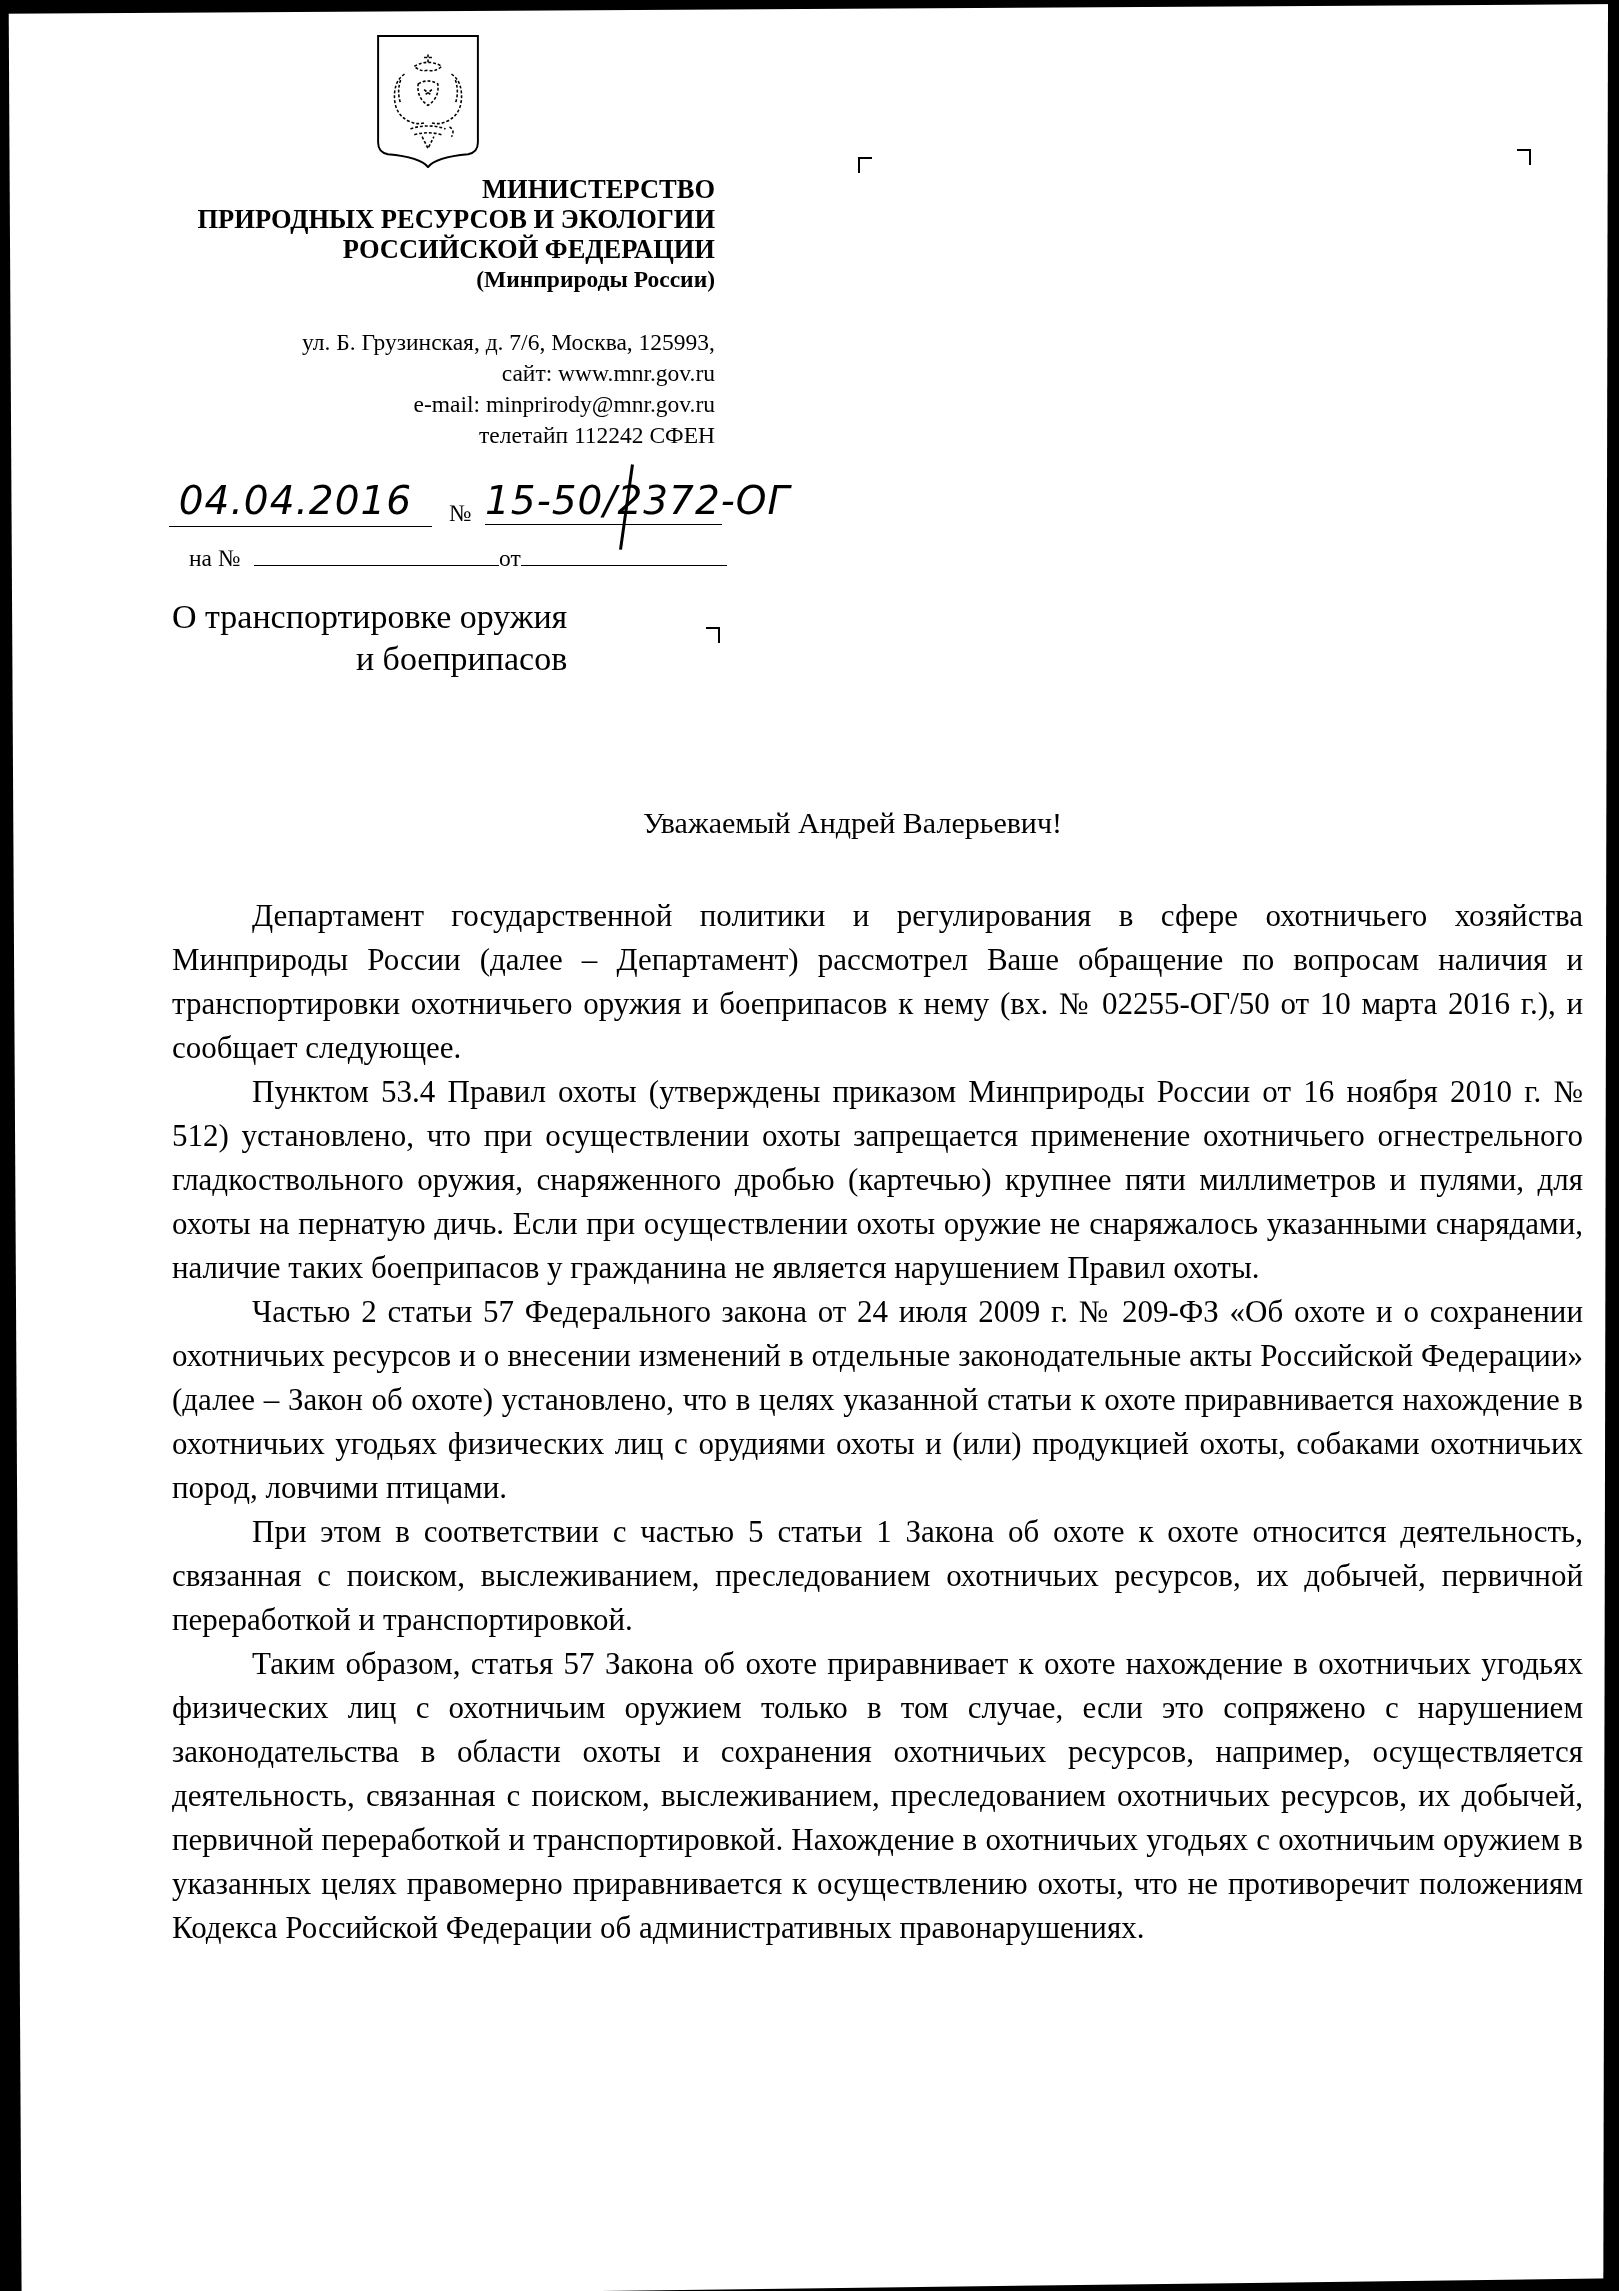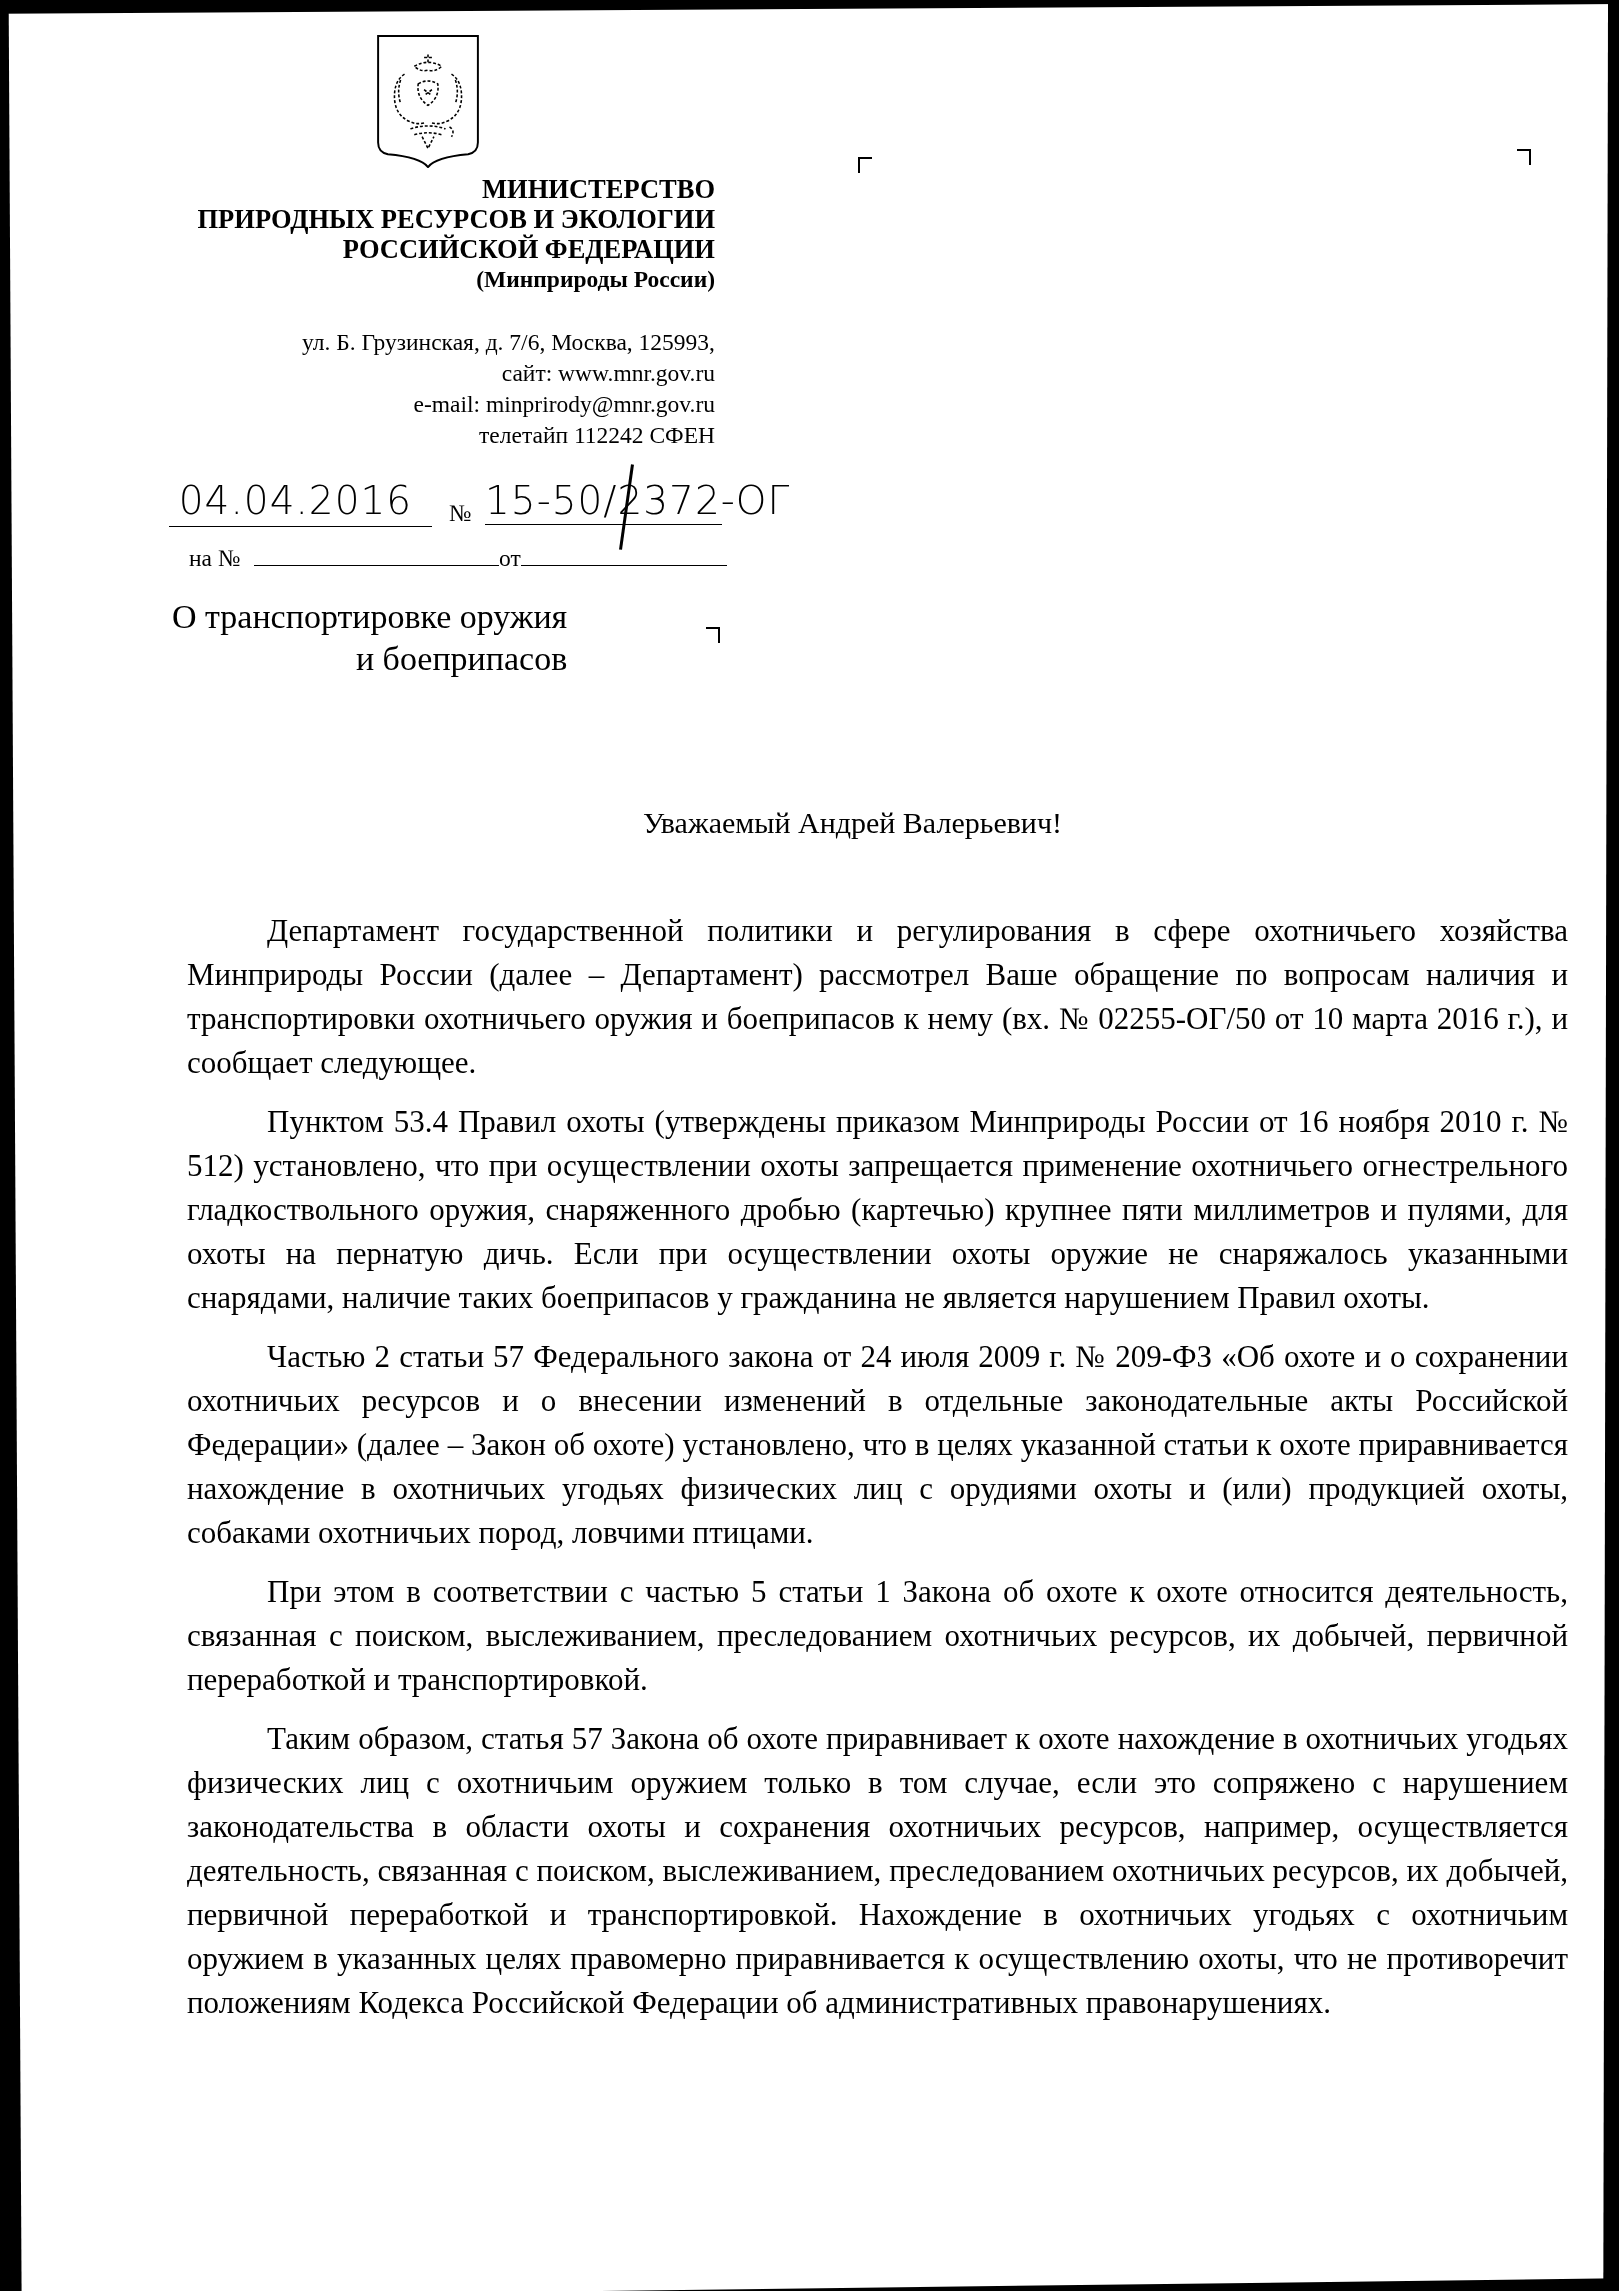--- a/index.html
+++ b/index.html
@@ -17,42 +17,42 @@
   .scan-bottom { position: absolute; left: 0; bottom: 0; width: 1619px; height: 13.7px; background: #000;
     clip-path: polygon(0 100%, 32% 100%, 100% 0, 100% 100%); }
 
   .emblem { position: absolute; left: 375px; top: 33px; width: 106px; height: 135px; }
 
   .letterhead { position: absolute; left: 147px; width: 568px; text-align: right; }
   .ministry { top: 174px; font-weight: bold; font-size: 26.5px; line-height: 30px; }
   .ministry .short { font-size: 23.5px; }
   .address { top: 327px; font-size: 23.5px; line-height: 31px; }
 
-  .hand { font-family: "DejaVu Sans", sans-serif; font-weight: 300; letter-spacing: 1px; }
+  .hand { font-family: "DejaVu Sans", sans-serif; font-weight: 300; letter-spacing: 1px; font-style: italic; }
   .reg-row { position: absolute; top: 478px; left: 169px; height: 59px; width: 647px; }
   .reg-date { position: absolute; left: 9.8px; top: 0; font-size: 39px; }
   .reg-date-line { position: absolute; left: 0; top: 48px; width: 263px; border-top: 1.5px solid #000; }
   .reg-no-sign { position: absolute; left: 280px; top: 21.6px; font-size: 23.5px; }
   .reg-no { position: absolute; left: 316px; top: 0; font-size: 39px; }
   .reg-no-line { position: absolute; left: 316px; top: 46px; width: 237px; border-top: 1.5px solid #000; }
   .reg-slash { position: absolute; left: 456px; top: -13.7px; width: 2.9px; height: 86px; background: #000; transform: rotate(8deg); }
 
   .ref-row { position: absolute; top: 545px; left: 169px; font-size: 23.5px; width: 549px; margin-left: 20px; }
   .ref-row .blank { display: inline-block; border-bottom: 1.5px solid #000; height: 19.6px; vertical-align: baseline; }
 
   .corner { position: absolute; width: 11.8px; height: 13.7px; }
   .corner.tl { border-top: 2px solid #000; border-left: 2px solid #000; }
   .corner.tr { border-top: 2px solid #000; border-right: 2px solid #000; }
 
   .subject { position: absolute; left: 172px; top: 596px; font-size: 34px; line-height: 42px; text-align: right; }
 
   .salutation { position: absolute; left: 0; width: 1705px; top: 806px; text-align: center; font-size: 30px; }
 
   .body-text { position: absolute; left: 172px; top: 894px; width: 1411px; font-size: 31px; line-height: 44px; }
-  .body-text p { margin: 15px; text-align: justify; text-indent: 80px; font-family: Liberation Serif, serif; }
+  .body-text p { margin: 0; text-align: justify; text-indent: 80px; font-family: Liberation Serif, serif; }
 </style>
 </head>
 <body>
 
 <div class="scan-top"></div>
 <div class="scan-left"></div>
 <div class="scan-right"></div>
 <div class="scan-bottom"></div>
 
 <svg class="emblem" viewBox="0 0 108 138">

